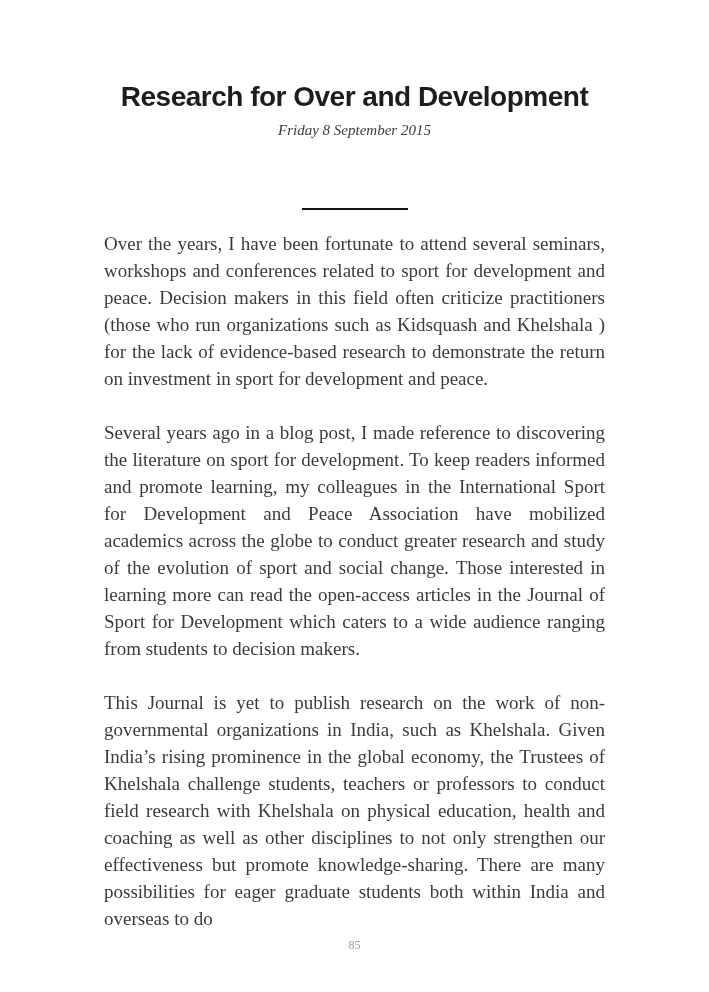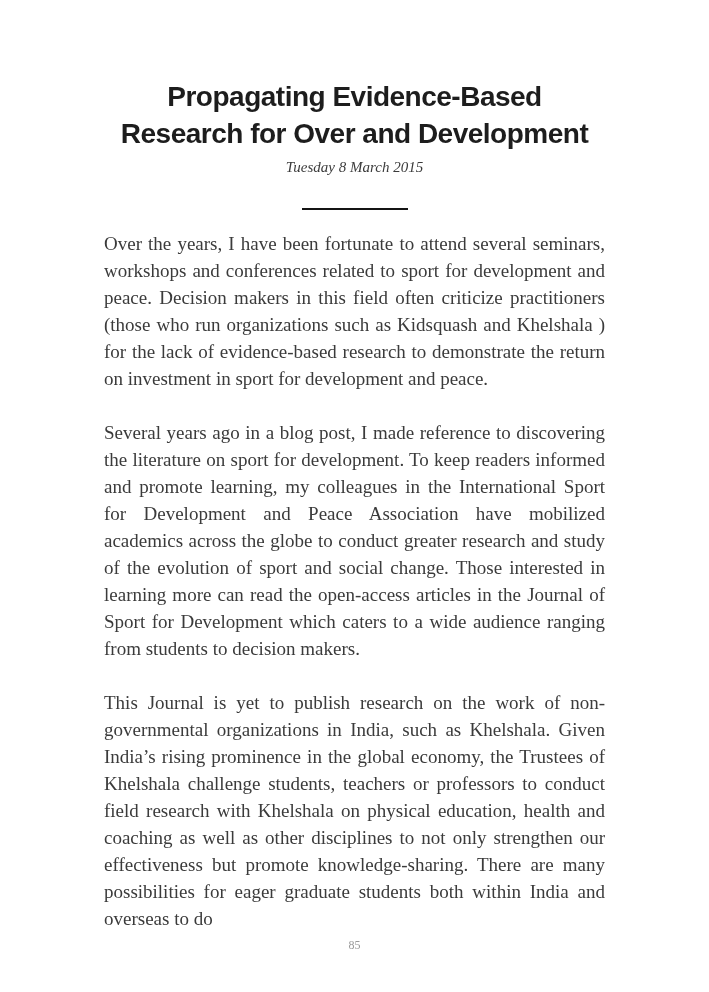--- a/index.html
+++ b/index.html
@@ -77,24 +77,23 @@
     color: #9a9a9a;
   }
 </style>
 </head>
 <body>
 
 <div class="page">
 
   <div class="doc-header">
     <h1 class="doc-title">
-      <span class="title-line">Propagating Evidence-Based</span>
       <span class="title-line">Research for Over and Development</span>
     </h1>
-    <div class="doc-date">Tuesday 8 March 2015</div>
+    <div class="doc-date">Friday 8 September 2015</div>
   </div>
 
   <hr class="separator">
 
   <div class="doc-body">
     <p>Over the years, I have been fortunate to attend several seminars, workshops and conferences related to sport for development and peace. Decision makers in this field often criticize practitioners (those who run organizations such as Kidsquash and Khelshala ) for the lack of evidence-based research to demonstrate the return on investment in sport for development and peace.</p>
     <p>Several years ago in a blog post, I made reference to discovering the literature on sport for development. To keep readers informed and promote learning, my colleagues in the International Sport for Development and Peace Association have mobilized academics across the globe to conduct greater research and study of the evolution of sport and social change. Those interested in learning more can read the open-access articles in the Journal of Sport for Development which caters to a wide audience ranging from students to decision makers.</p>
     <p>This Journal is yet to publish research on the work of non-governmental organizations in India, such as Khelshala. Given India’s rising prominence in the global economy, the Trustees of Khelshala challenge students, teachers or professors to conduct field research with Khelshala on physical education, health and coaching as well as other disciplines to not only strengthen our effectiveness but promote knowledge-sharing. There are many possibilities for eager graduate students both within India and overseas to do</p>
   </div>
 

